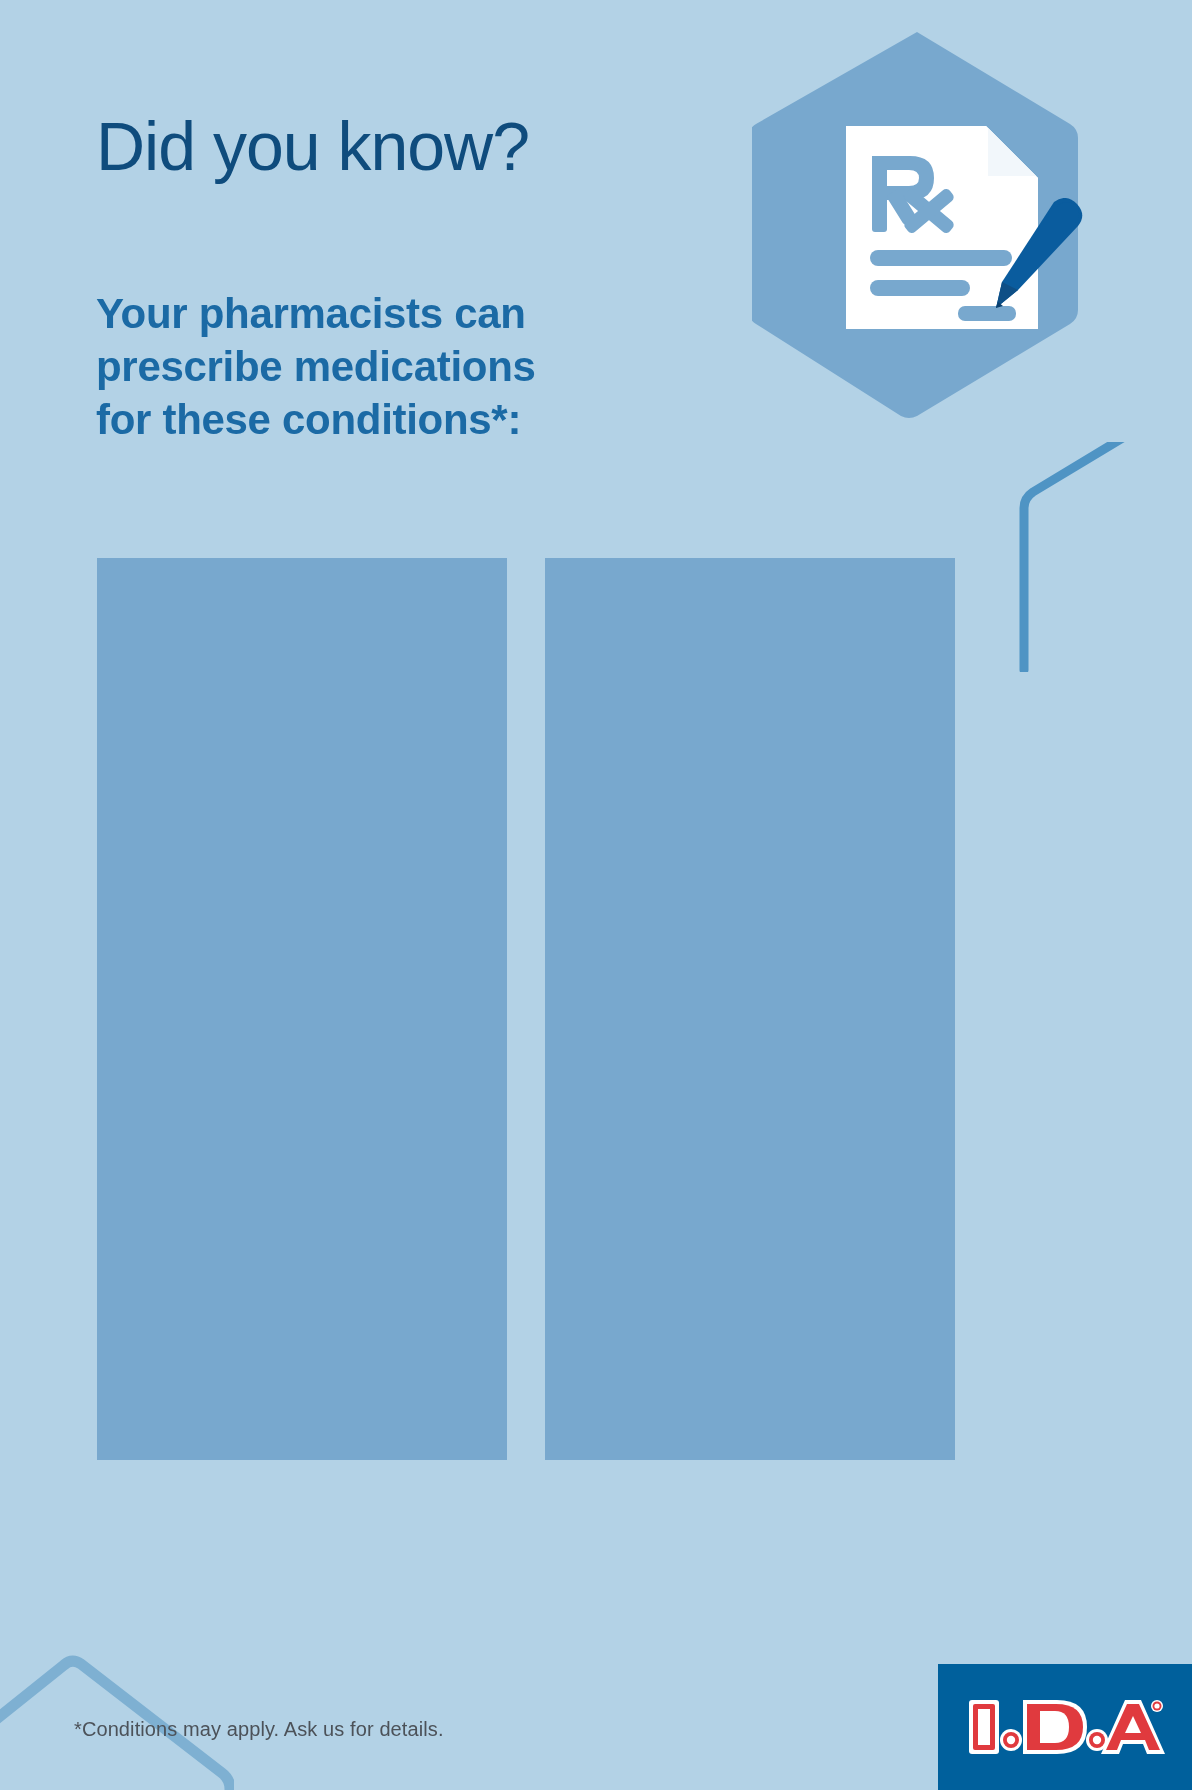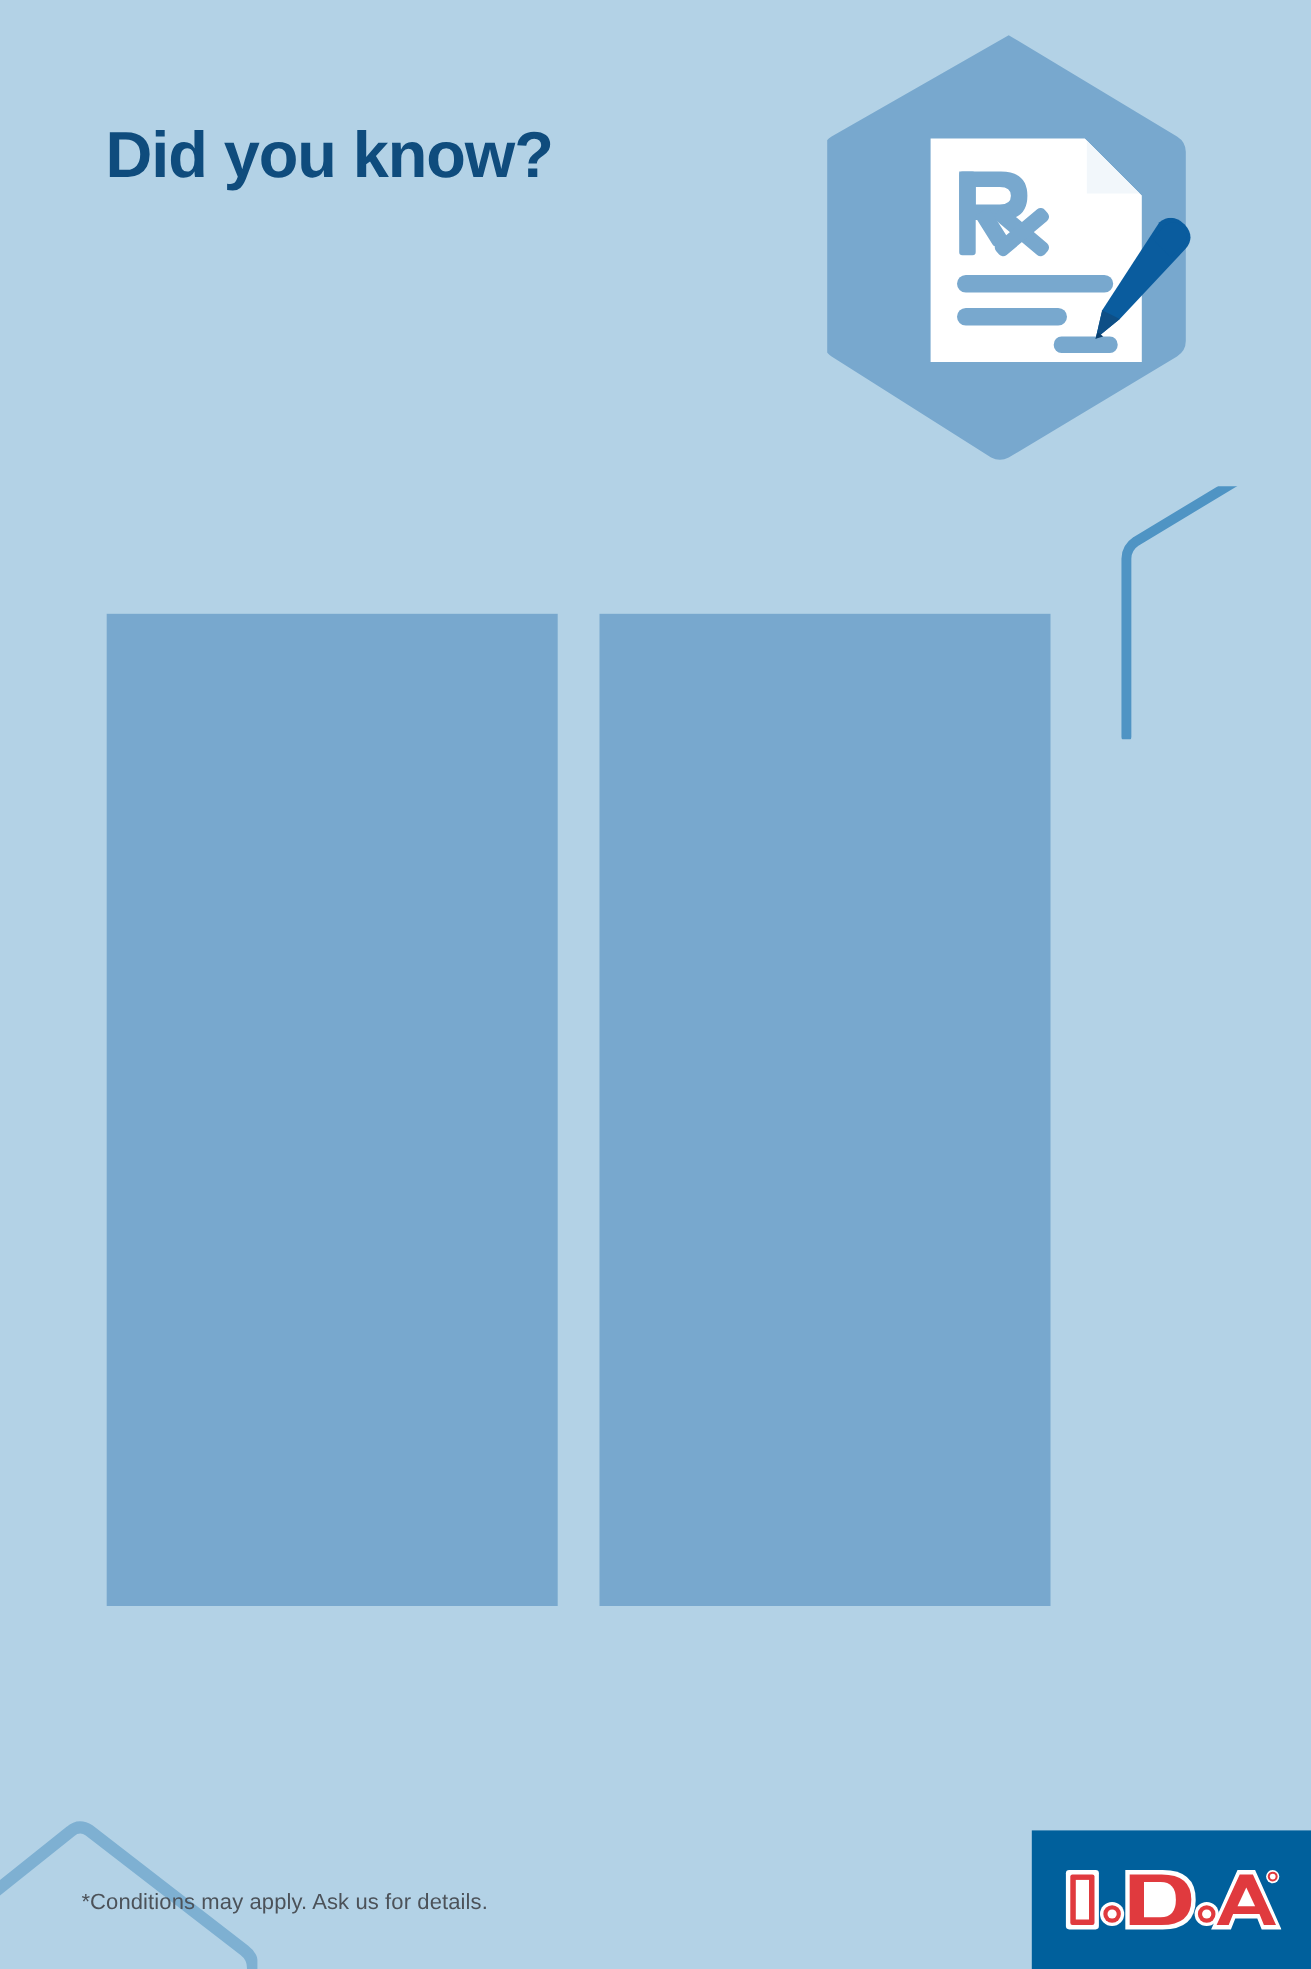--- a/index.html
+++ b/index.html
@@ -33,22 +33,22 @@
   }
   #hex-outline-bottomleft {
     left:-96px; top:1625px;
     width:330px; height:300px;
   }
 
   
   #title {
     position:absolute;
     left:96px; top:112px;
-    font-size:59px;
-    font-weight:700;
+    font-size:68px;
+    font-weight:400;
     line-height:1.0;
     color:#0f4c7d;
     letter-spacing:-1px;
     white-space:nowrap;
   }
 
   #subtitle {
     position:absolute;
     left:96px; top:288px;
     font-size:42px;
@@ -146,20 +146,25 @@
         <path d="M76 8 Q85 0 94 8 Q101 16 93 25 L82 36 L66 19 Z" fill="#0a5c9e"></path>
 
         <path d="M20 84 L36 92 L14 110 Z" fill="#0e4f86"></path>
         <path d="M16 104 L14 110 L21 108 Z" fill="#0a3f6d"></path>
       </g>
     </svg>
   </div>
 
   <h1 id="title">Did you know?</h1>
 
+  <h2 id="subtitle">
+    <span class="sub-line">Your pharmacists can</span>
+    <span class="sub-line">prescribe medications</span>
+    <span class="sub-line">for these conditions*:</span>
+  </h2>
 
   <div class="panel" id="panel-left">
     
   </div>
   <div class="panel" id="panel-right">
     
   </div>
 
   <p id="footnote">*Conditions may apply. Ask us for details.</p>
 

